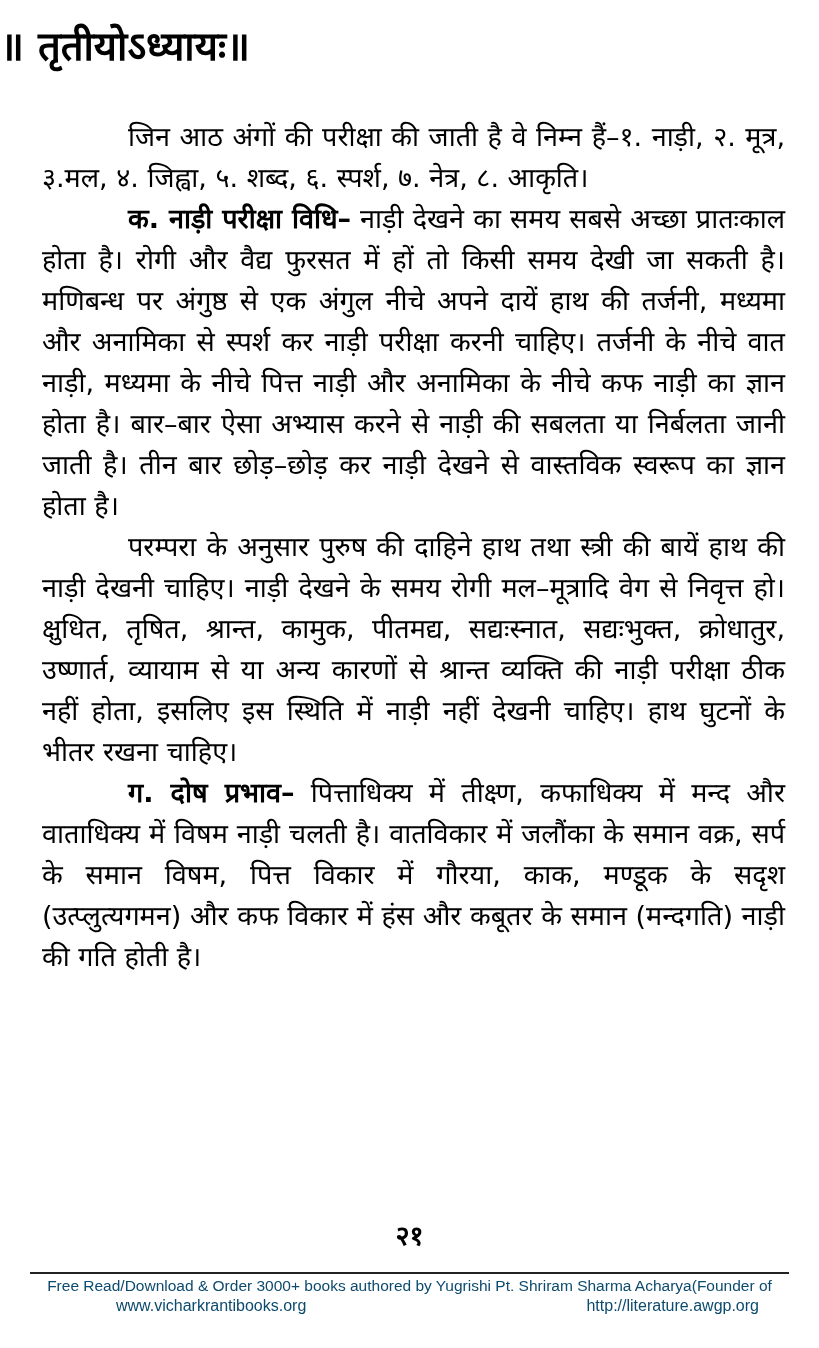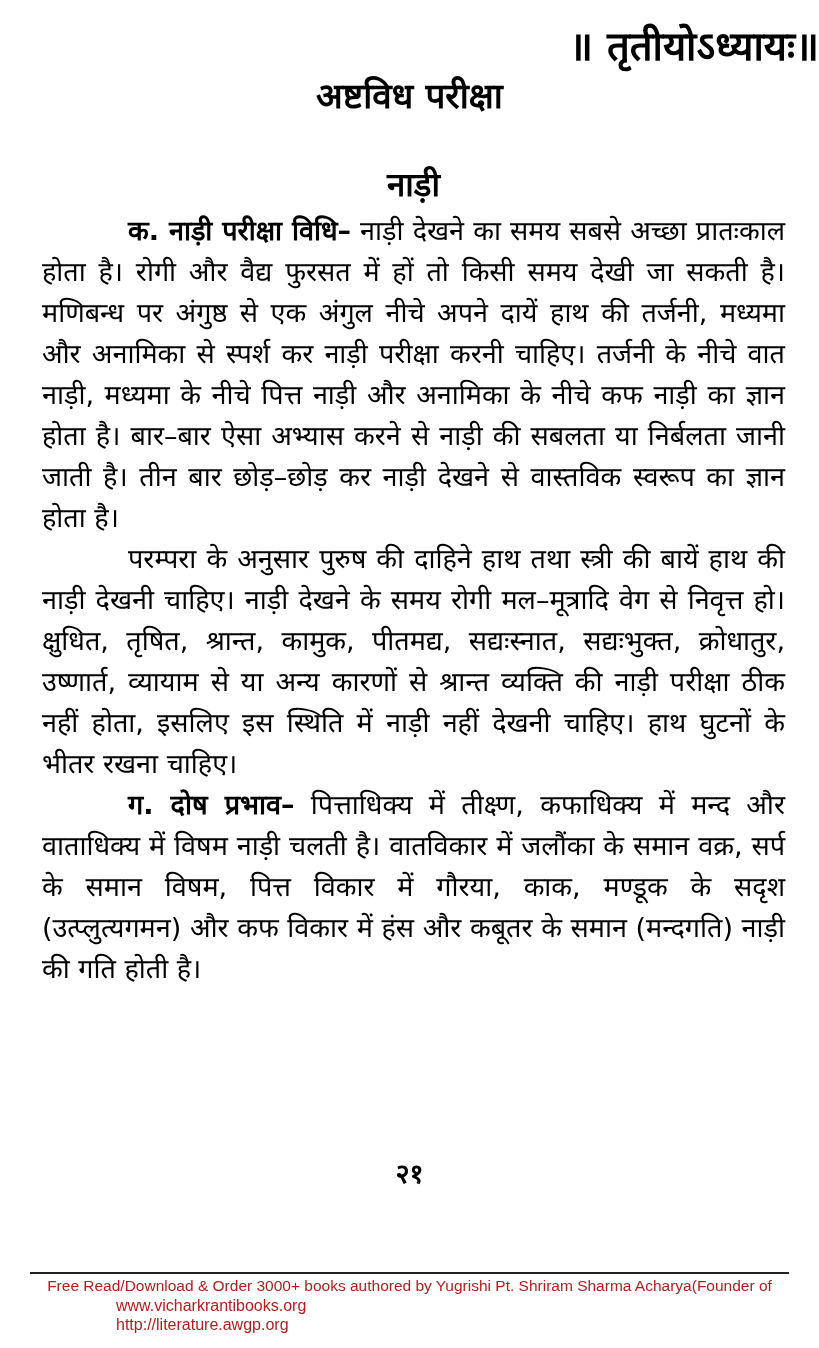--- a/index.html
+++ b/index.html
@@ -8,21 +8,21 @@
     width: 819px;
     height: 1348px;
     margin: 0 auto;
     background: #ffffff;
     color: #000000;
     overflow: hidden;
     font-family: "DejaVu Sans", sans-serif;
   }
   .chapter-title {
     margin: 20px 0 0 0;
-    text-align: right;
+    text-align: left;
     font-size: 40px;
     line-height: 52px;
     font-weight: bold;
     letter-spacing: 0px;
   }
   .chapter-subtitle {
     margin: 2px 0 0 0;
     text-align: center;
     font-size: 35px;
     line-height: 44px;
@@ -43,70 +43,68 @@
   .section-heading {
     margin: 4px 0 2px 0;
     text-align: center;
     font-size: 33px;
     line-height: 46px;
     font-weight: bold;
     text-indent: 0;
   }
   .page-number {
     position: absolute;
-    top: 1154px;
+    top: 1216px;
     left: 0;
     width: 100%;
     text-align: center;
     font-size: 27px;
     font-weight: bold;
   }
   .footer {
     position: absolute;
     top: 1272px;
     left: 0;
     right: 0;
     padding: 0 28px;
     font-family: "Liberation Sans", sans-serif;
-    color: #b91c1c;
+    color: #0c4a6e;
   }
   .footer-rule {
     border: none;
     border-top: 2px solid #222222;
     margin: 0 2px 3px 2px;
   }
   .footer-line {
     text-align: center;
     font-size: 15.5px;
     line-height: 18.5px;
     white-space: nowrap;
   }
   .footer-urls {
     display: flex;
     justify-content: space-between;
     font-size: 16px;
     line-height: 19px;
     padding: 0 32px 0 88px;
-    flex-direction: column;
   }
 </style>
 </head>
 <body>
 
 <div class="page">
 
   <h1 class="chapter-title">॥ तृतीयोऽध्यायः॥</h1>
 
-  <h2 class="chapter-subtitle">अष्टविध परीक्षा</h2>
 
   <div class="body-text">
 
+    <p><span class="lead"></span><span>जिन आठ अंगों की परीक्षा की जाती है वे निम्न हैं–१. नाड़ी, २. मूत्र, ३.मल, ४. जिह्वा, ५. शब्द, ६. स्पर्श, ७. नेत्र, ८. आकृति।</span></p>
 
 
-    <h3 class="section-heading">नाड़ी</h3>
 
 
     <p><span class="lead">क. नाड़ी परीक्षा विधि–</span><span> नाड़ी देखने का समय सबसे अच्छा प्रातःकाल होता है। रोगी और वैद्य फुरसत में हों तो किसी समय देखी जा सकती है। मणिबन्ध पर अंगुष्ठ से एक अंगुल नीचे अपने दायें हाथ की तर्जनी, मध्यमा और अनामिका से स्पर्श कर नाड़ी परीक्षा करनी चाहिए। तर्जनी के नीचे वात नाड़ी, मध्यमा के नीचे पित्त नाड़ी और अनामिका के नीचे कफ नाड़ी का ज्ञान होता है। बार–बार ऐसा अभ्यास करने से नाड़ी की सबलता या निर्बलता जानी जाती है। तीन बार छोड़–छोड़ कर नाड़ी देखने से वास्तविक स्वरूप का ज्ञान होता है।</span></p>
 
     <p><span class="lead"></span><span>परम्परा के अनुसार पुरुष की दाहिने हाथ तथा स्त्री की बायें हाथ की नाड़ी देखनी चाहिए। नाड़ी देखने के समय रोगी मल–मूत्रादि वेग से निवृत्त हो। क्षुधित, तृषित, श्रान्त, कामुक, पीतमद्य, सद्यःस्नात, सद्यःभुक्त, क्रोधातुर, उष्णार्त, व्यायाम से या अन्य कारणों से श्रान्त व्यक्ति की नाड़ी परीक्षा ठीक नहीं होता, इसलिए इस स्थिति में नाड़ी नहीं देखनी चाहिए। हाथ घुटनों के भीतर रखना चाहिए।</span></p>
 
 
     <p><span class="lead">ग. दोष प्रभाव–</span><span> पित्ताधिक्य में तीक्ष्ण, कफाधिक्य में मन्द और वाताधिक्य में विषम नाड़ी चलती है। वातविकार में जलौंका के समान वक्र, सर्प के समान विषम, पित्त विकार में गौरया, काक, मण्डूक के सदृश (उत्प्लुत्यगमन) और कफ विकार में हंस और कबूतर के समान (मन्दगति) नाड़ी की गति होती है।</span></p>
 
   </div>

